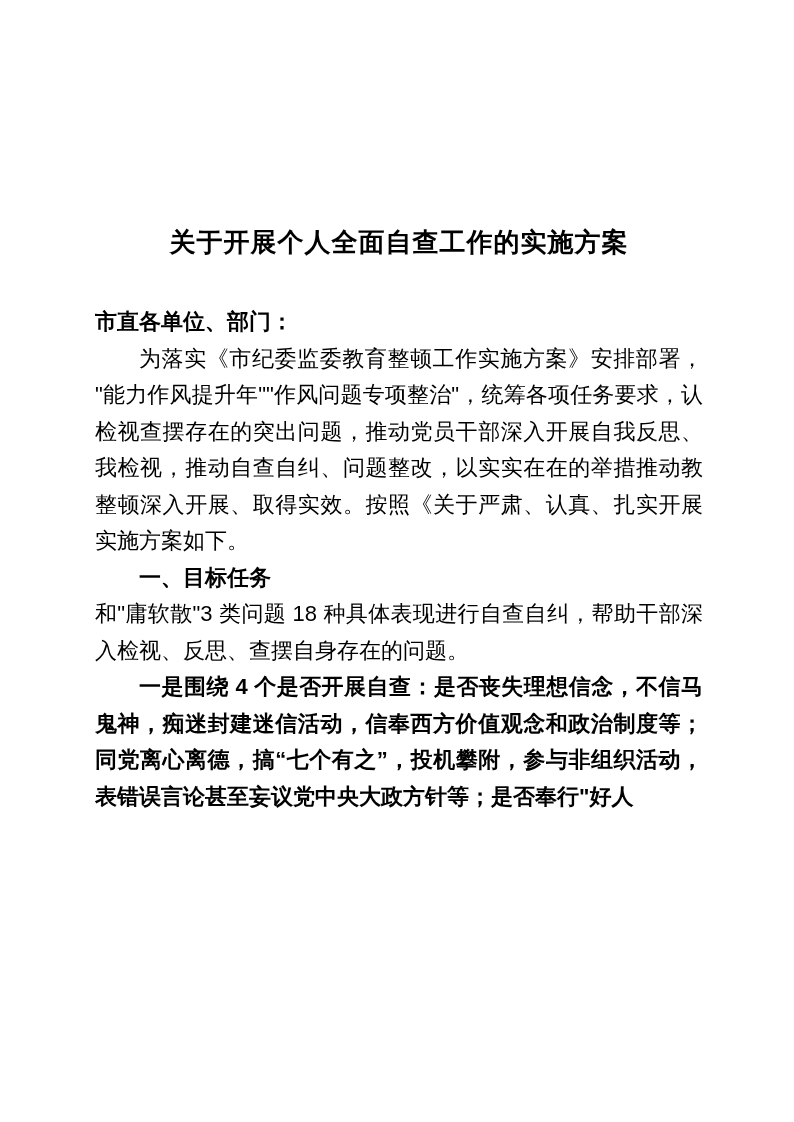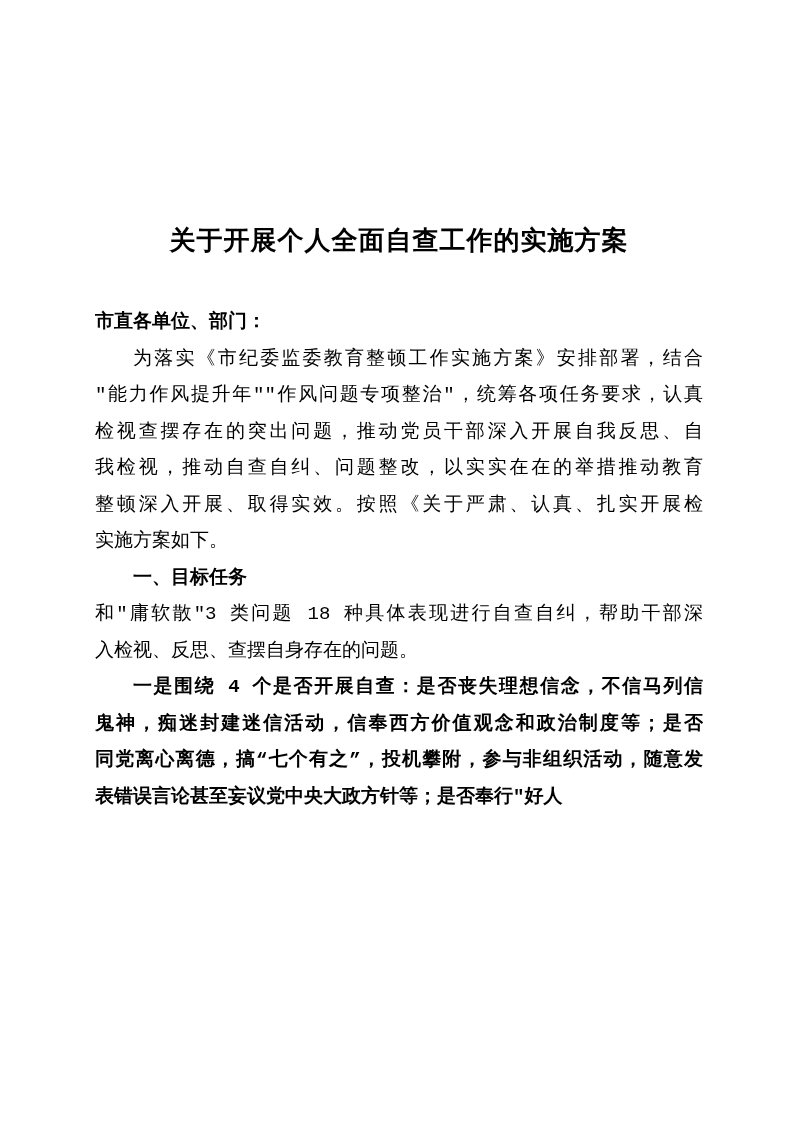--- a/index.html
+++ b/index.html
@@ -13,32 +13,31 @@
     font-family: "Liberation Sans", "DejaVu Sans", sans-serif;
     color: #000000;
     overflow: hidden;
   }
   .page {
     box-sizing: border-box;
     width: 794px;
     height: 1122px;
     padding: 223px 91px 16px 95px;
     background: #ffffff;
-    font-family: Liberation Mono, monospace;
   }
   .title {
     margin: 0 0 42px 0;
     font-size: 26px;
     font-weight: 700;
     line-height: 39px;
     text-align: center;
     letter-spacing: 1px;
   }
   .line {
-    font-size: 19px;
+    font-size: 22px;
     line-height: 36.5px;
     height: 36.5px;
     overflow: hidden;
     text-align: left;
   }
   .line.justify {
     text-align: justify;
     text-align-last: justify;
   }
   .line.indent {

